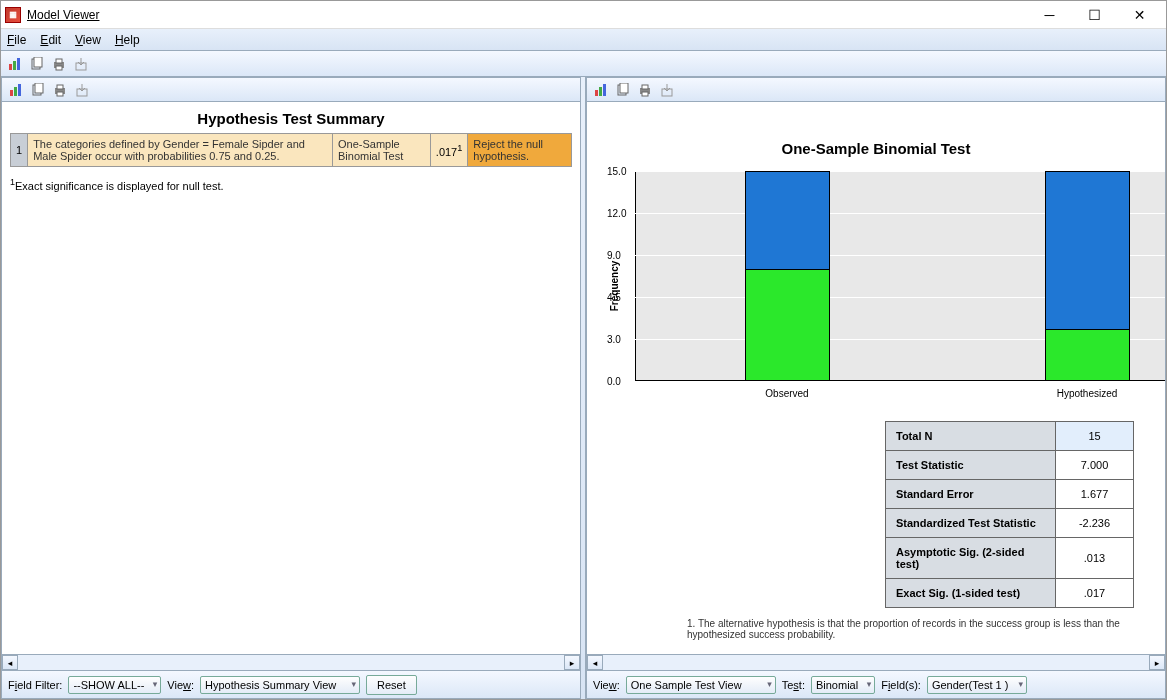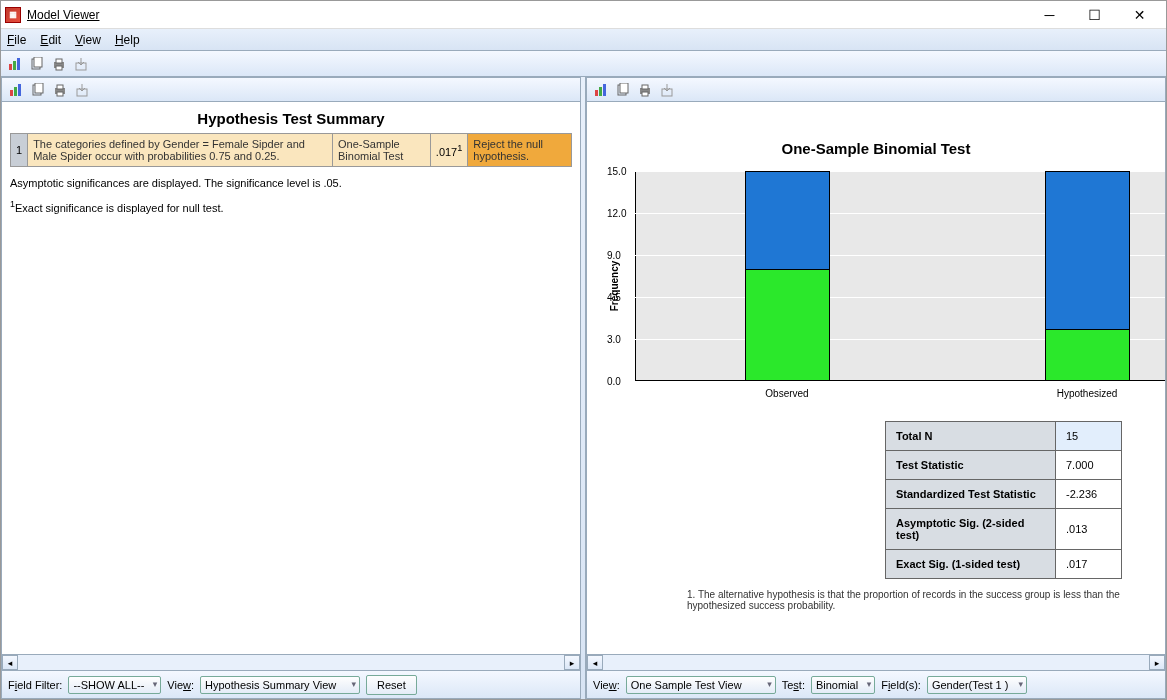--- a/index.html
+++ b/index.html
@@ -52,21 +52,21 @@
 .grid { position:absolute; left:40px; right:0; height:1px; background:#fff;}
 .bar-group { position:absolute; bottom: 20px; width: 85px; }
 .bar { position:absolute; bottom:0; width:100%; }
 .bar.blue{ background:#1f77d4; border:1px solid #000;}
 .bar.green{ background:#2be82b; border:1px solid #000;}
 .xlabel { position:absolute; bottom: 2px; font-size: 10px; width:120px; text-align:center;}
 
 .stats-table { border-collapse: collapse; margin: 20px 0 10px 290px; font-size: 11px; }
 .stats-table td { border: 1px solid #666; padding: 8px 10px; }
 .stats-table td:first-child { background: #d8dde3; font-weight: bold; width: 170px; }
-.stats-table td:last-child { text-align: left; width: 66px; }
+.stats-table td:last-child { text-align: center; width: 78px; }
 .stats-table tr.hi td:last-child { background: #e2eefc; }
 .alt-note { font-size: 10px; color: #333; margin: 6px 0 0 92px; max-width: 540px; }
 svg { display:block; }
 </style>
 </head>
 <body>
 
 <div class="titlebar">
   <div class="titlebar-icon">▦</div>
   <div class="titlebar-text">Model Viewer</div>
@@ -151,21 +151,20 @@
           <tbody>
           <tr>
             <td class="row-idx">1</td>
             <td class="null-cell">The categories defined by Gender = Female Sipder and Male Spider occur with probabilities 0.75 and 0.25.</td>
             <td class="test-cell">One-Sample Binomial Test</td>
             <td class="sig-cell"><span>.017</span><sup>1</sup></td>
             <td class="dec-cell">Reject the null hypothesis.</td>
           </tr>
         </tbody>
           </table>
-        <div class="note">Asymptotic significances are displayed.  The significance level is .05.</div>
         <div class="note"><sup>1</sup><span>Exact significance is displayed for null test.</span></div>
       </div>
     </div>
     <div class="pane-scroll-h">
       <div class="sb-btn">◂</div>
       <div class="sb-track"></div>
       <div class="sb-btn">▸</div>
     </div>
     <div class="pane-footer">
       <span class="footer-label">F<u>i</u>eld Filter:</span>
@@ -240,20 +239,24 @@
         <tbody>
             <tr class="hi">
               <td>Total N</td>
               <td>15</td>
             </tr>
         <tr>
               <td>Test Statistic</td>
               <td>7.000</td>
             </tr>
         <tr>
+              <td>Standard Error</td>
+              <td>1.677</td>
+            </tr>
+        <tr>
               <td>Standardized Test Statistic</td>
               <td>-2.236</td>
             </tr>
         <tr>
               <td>Asymptotic Sig. (2-sided test)</td>
               <td>.013</td>
             </tr>
         <tr>
               <td>Exact Sig. (1-sided test)</td>
               <td>.017</td>

